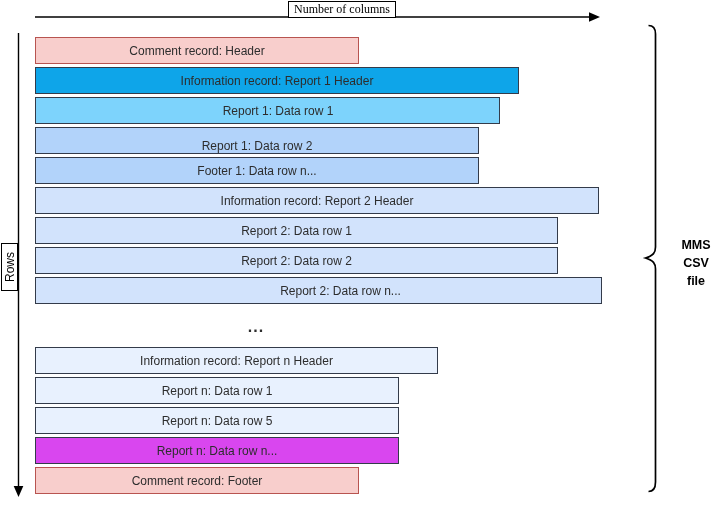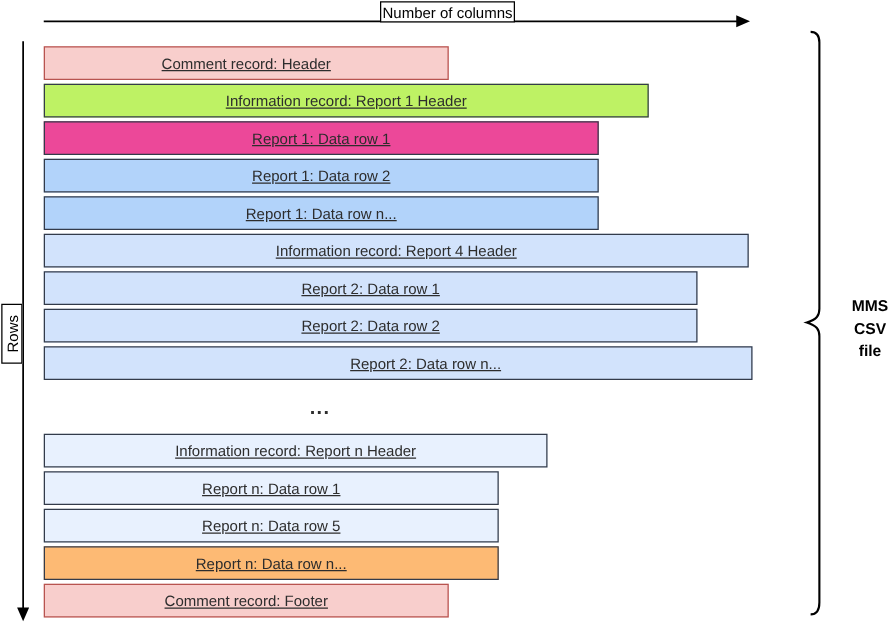--- a/index.html
+++ b/index.html
@@ -9,27 +9,26 @@
     font-family:"Liberation Sans", sans-serif;
     color:#333;
   }
   .layer { position:absolute; left:0; top:0; pointer-events:none; }
   .bar {
     position:absolute; left:35px; height:25px;
     border:1.5px solid #36393d;
     display:flex; align-items:center; justify-content:center;
     font-size:12px; color:#2d2d2d; white-space:nowrap;
     box-sizing:content-box;
-    text-decoration:underline;
   }
   .axis-label-box {
     position:absolute; background:#ffffff; border:1px solid #000;
     font-size:12px; color:#000; display:flex; align-items:center; justify-content:center;
   }
-  #columns-label { left:304px; top:1px; width:106px; height:15px; }
+  #columns-label { left:288px; top:1px; width:106px; height:15px;font-family:Liberation Serif, serif; }
   #rows-label { left:1px; top:243px; width:15px; height:46px; }
   #rows-label span { transform:rotate(-90deg); white-space:nowrap; }
   #ellipsis {
     position:absolute; left:35px; top:316px; width:442px; height:22px;
     display:flex; align-items:center; justify-content:center;
     font-weight:bold; font-size:16px; color:#2d2d2d; letter-spacing:1px;
   }
   #file-label {
     position:absolute; left:668px; top:236px; width:56px;
     text-align:center; font-weight:bold; font-size:12.5px; line-height:18px; color:#000;
@@ -64,54 +63,54 @@
 </div>
 
 <div class="axis-label-box" id="rows-label">
   <span>Rows</span>
 </div>
 
 <div id="rows-container">
     <div class="bar" style="top: 37px; width: 322px; background: rgb(248, 206, 204); border-color: rgb(184, 84, 80);">
     <span>Comment record: Header</span>
   </div>
-    <div class="bar" style="top: 67px; width: 482px; background: #bef264; border-color: rgb(51, 59, 74);">
+    <div class="bar" style="top: 67px; width: 482px; background: #0ea5e9; border-color: rgb(51, 59, 74);">
     <span>Information record: Report 1 Header</span>
   </div>
-    <div class="bar" style="top: 97px; width: 442px; background: #ec4899; border-color: rgb(51, 59, 74);">
+    <div class="bar" style="top: 97px; width: 442px; background: #7dd3fc; border-color: rgb(51, 59, 74); padding-left: 21px;">
     <span>Report 1: Data row 1</span>
   </div>
-    <div class="bar" style="top: 127px; width: 442px; background: rgb(178, 211, 250); border-color: rgb(51, 59, 74);">
+    <div class="bar" style="top: 127px; width: 442px; background: rgb(178, 211, 250); border-color: rgb(51, 59, 74); align-items: flex-end;">
     <span>Report 1: Data row 2</span>
   </div>
     <div class="bar" style="top: 157px; width: 442px; background: rgb(178, 211, 250); border-color: rgb(51, 59, 74);">
-    <span>Report 1: Data row n...</span>
+    <span>Footer 1: Data row n...</span>
   </div>
     <div class="bar" style="top: 187px; width: 562px; background: rgb(210, 227, 252); border-color: rgb(51, 59, 74);">
-    <span>Information record: Report 4 Header</span>
+    <span>Information record: Report 2 Header</span>
   </div>
     <div class="bar" style="top: 217px; width: 521px; background: rgb(210, 227, 252); border-color: rgb(51, 59, 74);">
     <span>Report 2: Data row 1</span>
   </div>
     <div class="bar" style="top: 247px; width: 521px; background: rgb(210, 227, 252); border-color: rgb(51, 59, 74);">
     <span>Report 2: Data row 2</span>
   </div>
     <div class="bar" style="top: 277px; width: 521px; background: rgb(210, 227, 252); border-color: rgb(51, 59, 74); padding-left: 44px;">
     <span>Report 2: Data row n...</span>
   </div>
     <div class="bar" style="top: 347px; width: 401px; background: rgb(232, 241, 254); border-color: rgb(51, 59, 74);">
     <span>Information record: Report n Header</span>
   </div>
     <div class="bar" style="top: 377px; width: 362px; background: rgb(232, 241, 254); border-color: rgb(51, 59, 74);">
     <span>Report n: Data row 1</span>
   </div>
     <div class="bar" style="top: 407px; width: 362px; background: rgb(232, 241, 254); border-color: rgb(51, 59, 74);">
     <span>Report n: Data row 5</span>
   </div>
-    <div class="bar" style="top: 437px; width: 362px; background: #fdba74; border-color: rgb(51, 59, 74);">
+    <div class="bar" style="top: 437px; width: 362px; background: #d946ef; border-color: rgb(51, 59, 74);">
     <span>Report n: Data row n...</span>
   </div>
     <div class="bar" style="top: 467px; width: 322px; background: rgb(248, 206, 204); border-color: rgb(184, 84, 80);">
     <span>Comment record: Footer</span>
   </div>
   </div>
 
 <div id="ellipsis">...</div>
 
 <div id="file-label">

